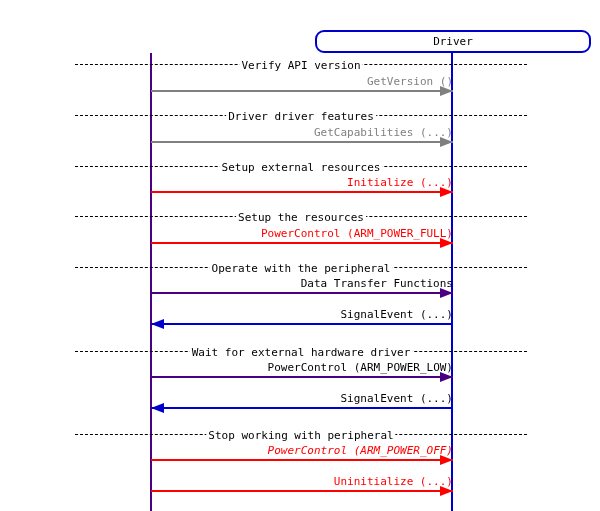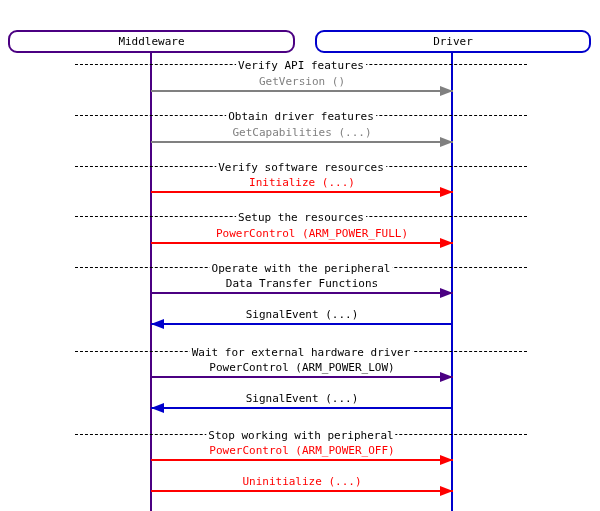--- a/index.html
+++ b/index.html
@@ -21,61 +21,58 @@
     position:absolute;left:50%;top:0;transform:translate(-50%,-50%);
     background:#fff;padding:0 2px;white-space:nowrap;line-height:13px;
   }
   .message{position:absolute;left:151px;width:302px;height:0;}
   .msg-line{position:absolute;left:0;right:0;top:-1px;height:2px;}
   .arrowhead{position:absolute;width:0;height:0;top:-5px;
     border-top:5px solid transparent;border-bottom:5px solid transparent;}
   .arrowhead.right{right:0;border-left:13px solid #000;}
   .arrowhead.left{left:0;border-right:13px solid #000;}
   .msg-label{
-    position:absolute;left:0;right:0;bottom:3px;text-align:center;
+    position:absolute;left:0;right:0;bottom:3px;text-align:right;
     white-space:nowrap;line-height:13px;
   }
 </style>
 </head>
 <body>
 
 <div class="stage">
 
   <div class="lifeline" id="lifeline-0" style="left: 150px; background: rgb(75, 0, 130);"></div>
   <div class="lifeline" id="lifeline-1" style="left: 451px; background: rgb(0, 0, 204);"></div>
 
-  <div class="actor-box" id="actor-0" style="left: 8px; width: 283px; border-color: rgb(75, 0, 130);">
-    <span class="actor-label">Middleware</span>
-  </div>
   <div class="actor-box" id="actor-1" style="left: 315px; width: 272px; border-color: rgb(0, 0, 204);">
     <span class="actor-label">Driver</span>
   </div>
 
   <div class="rows-layer" id="rows-layer">
       <div class="divider" style="top: 65px;">
         <div class="divider-line"></div>
-        <span class="divider-label">Verify API features</span>
+        <span class="divider-label">Verify API version</span>
       </div>
       <div class="message" style="top: 91px;">
         <div class="msg-line" style="background: rgb(128, 128, 128);"></div>
         <div class="arrowhead right" style="border-left-color: rgb(128, 128, 128);"></div>
         <div class="msg-label" style="color: rgb(128, 128, 128);">GetVersion ()</div>
       </div>
       <div class="divider" style="top: 116px;">
         <div class="divider-line"></div>
-        <span class="divider-label">Obtain driver features</span>
+        <span class="divider-label">Driver driver features</span>
       </div>
       <div class="message" style="top: 142px;">
         <div class="msg-line" style="background: rgb(128, 128, 128);"></div>
         <div class="arrowhead right" style="border-left-color: rgb(128, 128, 128);"></div>
         <div class="msg-label" style="color: rgb(128, 128, 128);">GetCapabilities (...)</div>
       </div>
       <div class="divider" style="top: 167px;">
         <div class="divider-line"></div>
-        <span class="divider-label">Verify software resources</span>
+        <span class="divider-label">Setup external resources</span>
       </div>
       <div class="message" style="top: 192px;">
         <div class="msg-line" style="background: rgb(255, 0, 0);"></div>
         <div class="arrowhead right" style="border-left-color: rgb(255, 0, 0);"></div>
         <div class="msg-label" style="color: rgb(255, 0, 0);">Initialize (...)</div>
       </div>
       <div class="divider" style="top: 217px;">
         <div class="divider-line"></div>
         <span class="divider-label">Setup the resources</span>
       </div>
@@ -112,21 +109,21 @@
         <div class="arrowhead left" style="border-right-color: rgb(0, 0, 204);"></div>
         <div class="msg-label" style="color: rgb(0, 0, 0);">SignalEvent (...)</div>
       </div>
       <div class="divider" style="top: 435px;">
         <div class="divider-line"></div>
         <span class="divider-label">Stop working with peripheral</span>
       </div>
       <div class="message" style="top: 460px;">
         <div class="msg-line" style="background: rgb(255, 0, 0);"></div>
         <div class="arrowhead right" style="border-left-color: rgb(255, 0, 0);"></div>
-        <div class="msg-label" style="color: rgb(255, 0, 0);">PowerControl (ARM_POWER_OFF)</div>
+        <div class="msg-label" style="color: rgb(255, 0, 0); font-style: italic;">PowerControl (ARM_POWER_OFF)</div>
       </div>
       <div class="message" style="top: 491px;">
         <div class="msg-line" style="background: rgb(255, 0, 0);"></div>
         <div class="arrowhead right" style="border-left-color: rgb(255, 0, 0);"></div>
         <div class="msg-label" style="color: rgb(255, 0, 0);">Uninitialize (...)</div>
       </div>
     </div>
 
 </div>
 

